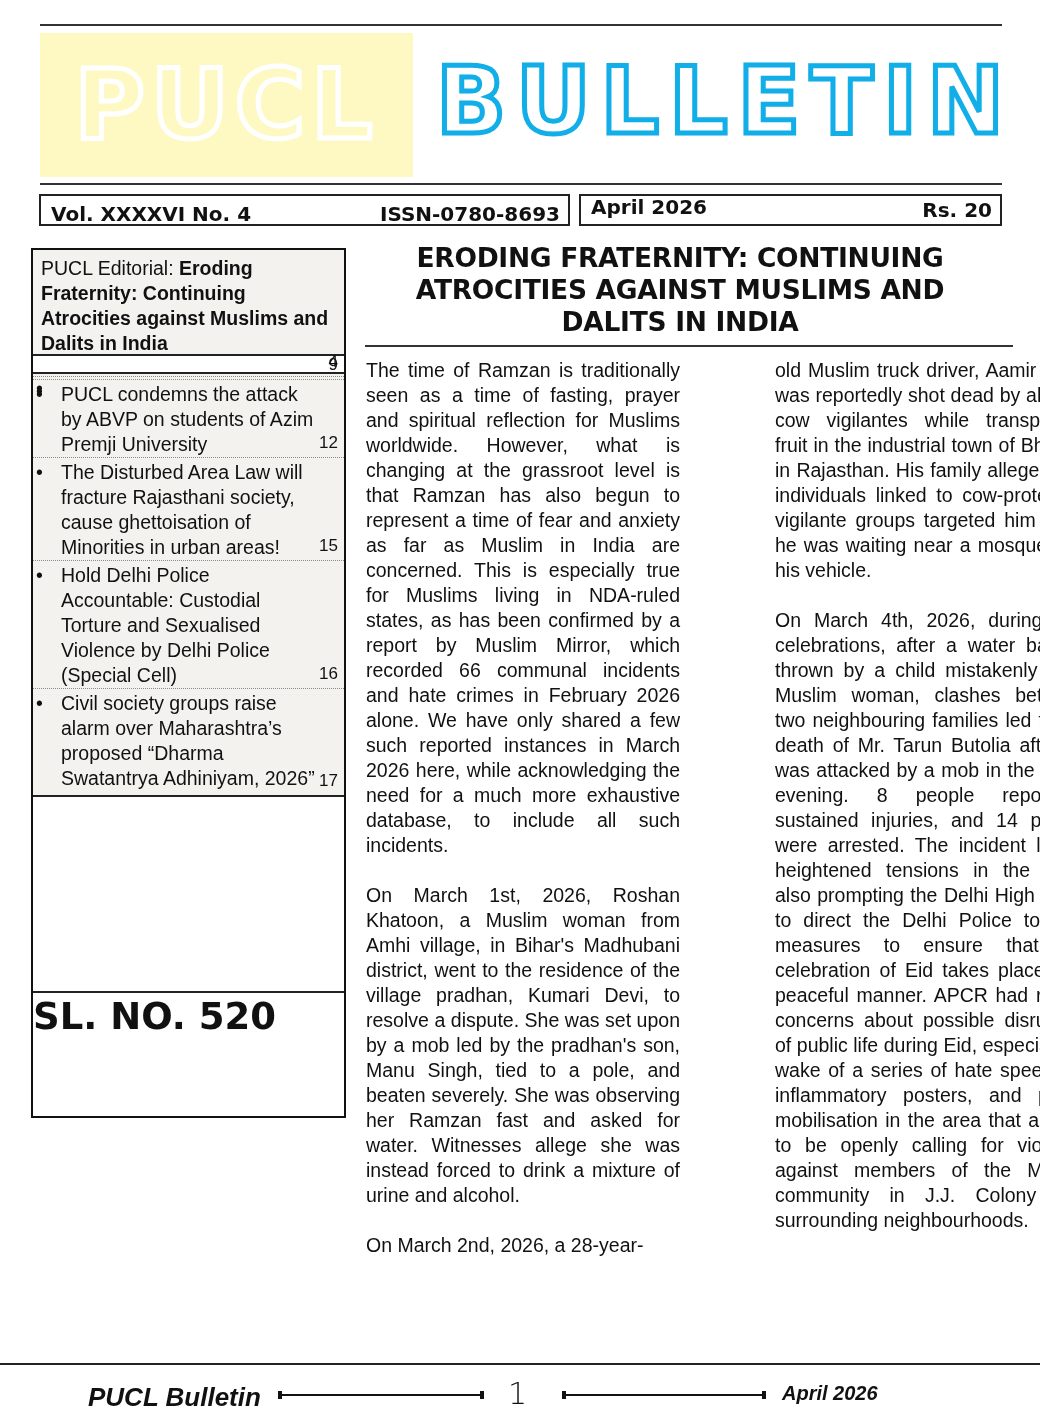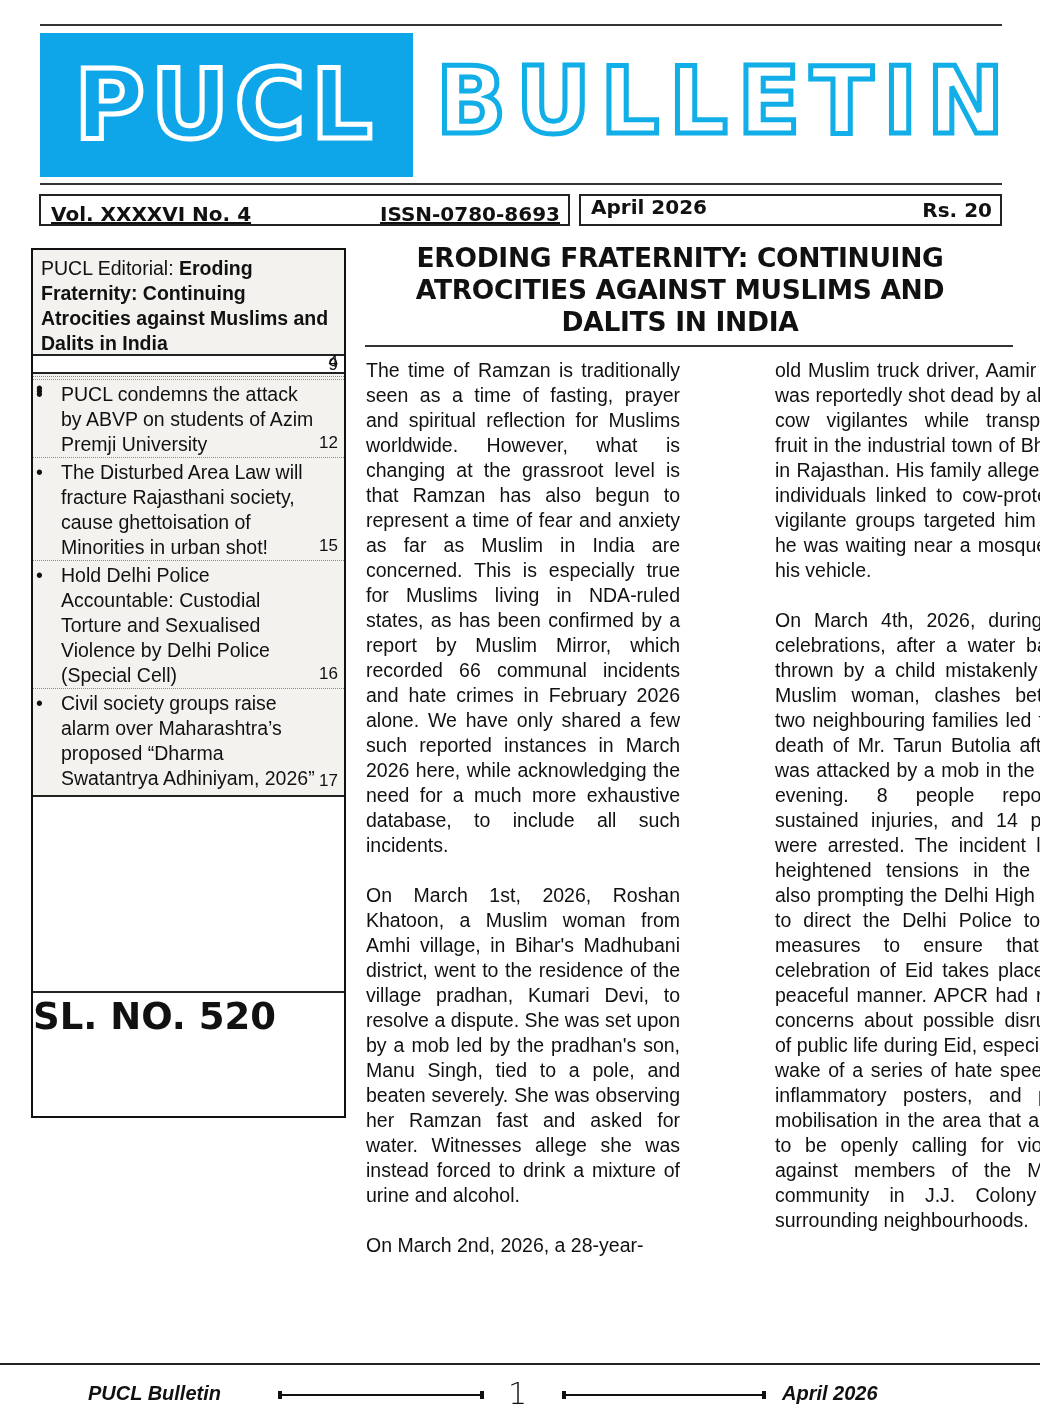--- a/index.html
+++ b/index.html
@@ -1,18 +1,18 @@
 <!DOCTYPE html>
 <html><head>
 <meta charset="utf-8">
 <style>
   html, body { margin:0; padding:0; background:#ffffff; }
   body { width:1040px; height:1428px; position:relative; overflow:hidden; font-family:"Liberation Sans", sans-serif; color:#111; }
   .rule { position:absolute; background:#333; height:2px; }
-  .masthead { position:absolute; left:40px; top:33px; width:373px; height:144px; background:#0ea5e9; display:flex; align-items:center; justify-content:center; }
+  .masthead { position:absolute; left:40px; top:33px; width:373px; height:144px; background:#fef9c3; display:flex; align-items:center; justify-content:center; }
   .logo-text { font-family:"DejaVu Sans", sans-serif; font-weight:bold; letter-spacing:6px; }
   .pucl-text { font-size:96px; color:transparent; -webkit-text-stroke:5px #ffffff; }
   .bulletin { position:absolute; left:436px; top:42px; width:568px; height:120px; display:flex; align-items:center; justify-content:space-between; }
   .bulletin span { font-family:"DejaVu Sans", sans-serif; font-weight:bold; font-size:92px; color:transparent; -webkit-text-stroke:5px #12aee8; line-height:1; }
   .infobar { position:absolute; top:194px; height:32px; border:2px solid #222; box-sizing:border-box; display:flex; align-items:center; font-family:"DejaVu Sans", sans-serif; font-weight:bold; font-size:20px; }
   .sidebar { position:absolute; left:31px; top:248px; width:315px; height:870px; border:2px solid #111; border-right-width:2px; box-sizing:border-box; background:#fff; }
   .editorial { background:#f3f2ef; padding:6px 8px 6px 8px; font-size:19.5px; line-height:25px; height:106px; box-sizing:border-box; border-bottom:2px solid #222; }
   .editorial b { font-weight:bold; }
   .spacer-band { height:16px; border-bottom:2px solid #222; background:#fff; }
   .toc { background:#f3f2ef; border-bottom:2px solid #222; }
@@ -21,21 +21,21 @@
   .toc-bullet { position:absolute; left:3px; top:2px; }
   .toc-page { position:absolute; right:6px; bottom:2px; font-size:17px; }
   .blank-box { height:194px; border-bottom:2px solid #222; background:#fff; }
   .slno { text-align:left; font-family:"DejaVu Sans", sans-serif; font-weight:bold; font-size:37px; padding-top:2px; }
   .headline { position:absolute; left:360px; top:242px; width:640px; text-align:center; font-family:"DejaVu Sans", sans-serif; font-weight:bold; font-size:26.5px; line-height:32px; letter-spacing:-0.3px; }
   .col { position:absolute; top:358px; font-size:19.5px; line-height:25px; text-align:justify; }
   .col p { margin:0 0 25px 0; }
   .col p:last-child { margin-bottom:0; }
   .footer-rule { position:absolute; left:0; top:1363px; width:1040px; height:2px; background:#222; }
   .footer { position:absolute; top:1378px; left:0; width:1040px; height:36px; }
-  .footer-left { position:absolute; left:88px; top:4px; font-weight:bold; font-style:italic; font-size:20px; }
+  .footer-left { position:absolute; left:88px; top:4px; font-weight:bold; font-style:italic; font-size:26px; }
   .footer-right { position:absolute; left:782px; top:4px; font-weight:bold; font-style:italic; font-size:20px; }
   .footer-num { position:absolute; left:508px; top:-2px; font-size:30px; font-family:"DejaVu Sans", sans-serif; font-weight:300; }
   .footer-line { position:absolute; top:16px; height:2px; background:#111; }
   .footer-line::before, .footer-line::after { content:""; position:absolute; top:-3px; width:4px; height:8px; background:#111; }
   .footer-line::before { left:0; } .footer-line::after { right:0; }
 </style>
 </head>
 <body>
 
 <div class="rule" style="left:40px; top:24px; width:962px;"></div>
@@ -48,39 +48,39 @@
     <span style="-webkit-text-stroke-color: rgb(18, 174, 232);">B</span>
     <span style="-webkit-text-stroke-color: rgb(18, 174, 232);">U</span>
     <span style="-webkit-text-stroke-color: rgb(18, 174, 232);">L</span>
     <span style="-webkit-text-stroke-color: rgb(18, 174, 232);">L</span>
     <span style="-webkit-text-stroke-color: rgb(18, 174, 232);">E</span>
     <span style="-webkit-text-stroke-color: rgb(18, 174, 232);">T</span>
     <span style="-webkit-text-stroke-color: rgb(18, 174, 232);">I</span>
     <span style="-webkit-text-stroke-color: rgb(18, 174, 232);">N</span>
   </div>
 
-<div class="infobar" style="left:39px; width:531px; padding:8px 8px 0 10px; justify-content:space-between;text-decoration:underline;">
+<div class="infobar" style="left:39px; width:531px; padding:8px 8px 0 10px; justify-content:space-between;">
   <span>Vol. XXXXVI No. 4</span>
   <span>ISSN-0780-8693</span>
 </div>
 <div class="infobar" style="left:579px; width:423px; padding:0 8px 0 10px; justify-content:space-between; top:194px;">
   <span style="margin-top:-6px;">April 2026</span>
   <span>Rs. 20</span>
 </div>
 
 <div class="sidebar">
   <div class="editorial">
     <span>PUCL Editorial: </span><b>Eroding Fraternity: Continuing Atrocities against Muslims and Dalits in India</b>
   </div>
   <div class="spacer-band"></div>
   <div class="toc" id="toc">
       <div class="toc-item"><span class="toc-bullet">•</span><span class="toc-page">4</span></div>
       <div class="toc-item"><span class="toc-bullet">•</span><span class="toc-page">9</span></div>
       <div class="toc-item"><span class="toc-bullet">•</span><span>PUCL condemns the attack by ABVP on students of Azim Premji University</span><span class="toc-page">12</span></div>
-      <div class="toc-item"><span class="toc-bullet">•</span><span>The Disturbed Area Law will fracture Rajasthani society, cause ghettoisation of Minorities in urban shot!</span><span class="toc-page">15</span></div>
+      <div class="toc-item"><span class="toc-bullet">•</span><span>The Disturbed Area Law will fracture Rajasthani society, cause ghettoisation of Minorities in urban areas!</span><span class="toc-page">15</span></div>
       <div class="toc-item"><span class="toc-bullet">•</span><span>Hold Delhi Police Accountable: Custodial Torture and Sexualised Violence by Delhi Police (Special Cell)</span><span class="toc-page">16</span></div>
       <div class="toc-item"><span class="toc-bullet">•</span><span>Civil society groups raise alarm over Maharashtra’s proposed “Dharma Swatantrya Adhiniyam, 2026”</span><span class="toc-page">17</span></div>
     </div>
   <div class="blank-box"></div>
   <div class="slno">SL. NO. 520</div>
 </div>
 
 <div class="headline">ERODING FRATERNITY: CONTINUING ATROCITIES AGAINST MUSLIMS AND DALITS IN INDIA</div>
 <div class="rule" style="left:365px; top:345px; width:648px;"></div>
 

